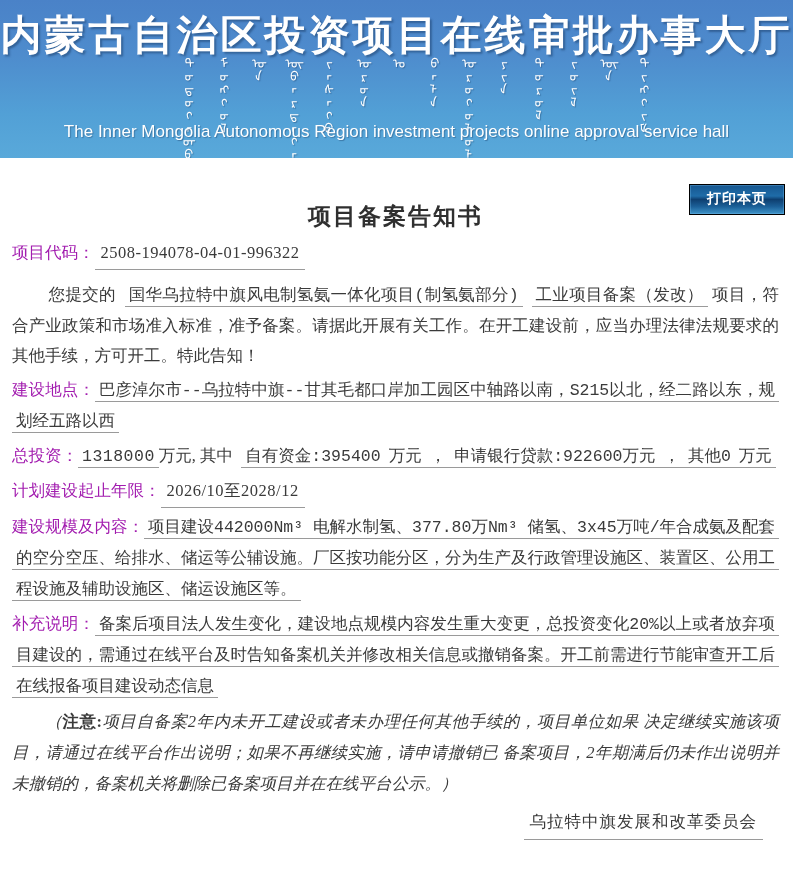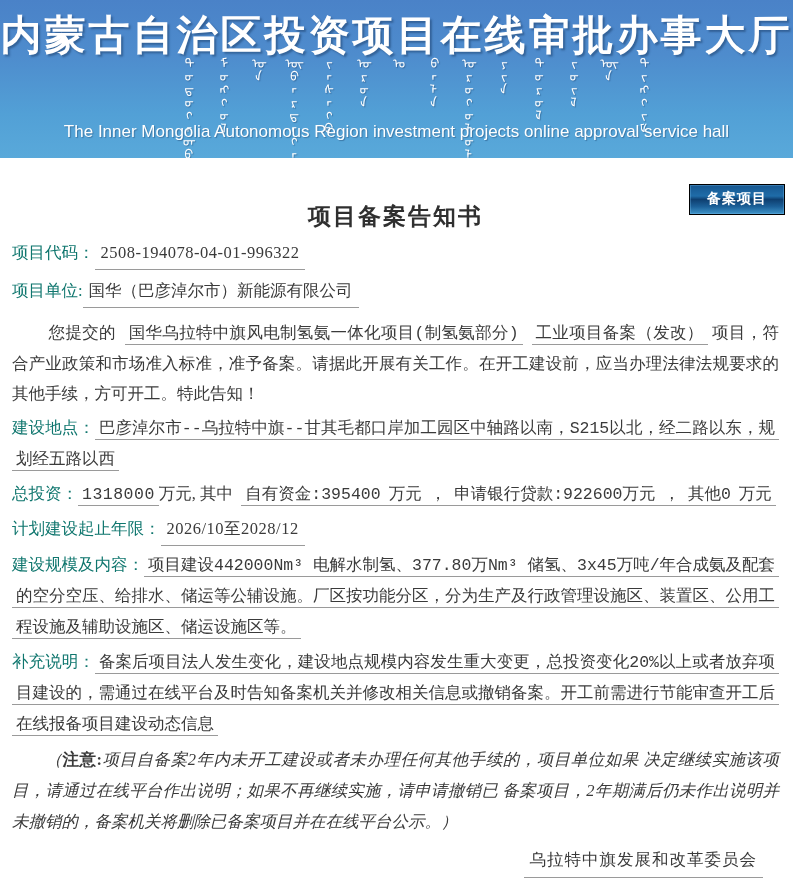--- a/index.html
+++ b/index.html
@@ -105,21 +105,21 @@
     font-weight: bold;
     letter-spacing: 2px;
     margin: 44px 0 0 0;
     color: #2f2f2f;
   }
 
   .field-line {
     margin-top: 6px;
     white-space: nowrap;
   }
-  .label { color: #0f766e; margin-top: 36px; }
+  .label { color: #a21caf; margin-top: 36px; }
 
   .ul {
     display: inline-block;
     border-bottom: 1px solid #9a9a9a;
     padding: 0 6px 1px 6px;
     color: #3a3a3a;
   }
   .ul-num {
     font-family: "Liberation Serif", "DejaVu Serif", serif;
     letter-spacing: 0.5px;
@@ -187,34 +187,31 @@
     <span class="mong-col">ᠶᠢᠨ</span>
     <span class="mong-col">ᠲᠥᠷᠥᠯ</span>
     <span class="mong-col">ᠵᠦᠢᠯ</span>
     <span class="mong-col">ᠦᠨ</span>
     <span class="mong-col">ᠲᠢᠩᠬᠢᠮ</span>
   </div>
   <div class="banner-sub">The Inner Mongolia Autonomous Region investment projects online approval service hall</div>
 </div>
 
 <div class="print-wrap">
-  <span class="print-btn">备案项目</span>
+  <span class="print-btn">打印本页</span>
 </div>
 
 <div class="doc">
 
   <div class="doc-title">项目备案告知书</div>
 
   <div class="field-line">
     <span class="label">项目代码：</span><span class="ul ul-num">2508-194078-04-01-996322</span>
   </div>
 
-  <div class="field-line">
-    <span class="label">项目单位:</span><span class="ul">国华（巴彦淖尔市）新能源有限公司</span>
-  </div>
 
   <div class="para">
     <span class="indent"></span><span>您提交的</span>&nbsp;&nbsp;<span class="ul-flow">国华乌拉特中旗风电制氢氨一体化项目(制氢氨部分)</span>&nbsp;&nbsp;<span class="ul-flow">工业项目备案（发改）</span>&nbsp;<span>项目，符合产业政策和市场准入标准，准予备案。请据此开展有关工作。在开工建设前，应当办理法律法规要求的其他手续，方可开工。特此告知！</span>
   </div>
 
   <div class="block">
     <span class="label">建设地点：</span><span class="ul-flow">巴彦淖尔市--乌拉特中旗--甘其毛都口岸加工园区中轴路以南，S215以北，经二路以东，规划经五路以西</span>
   </div>
 
   <div class="block">

